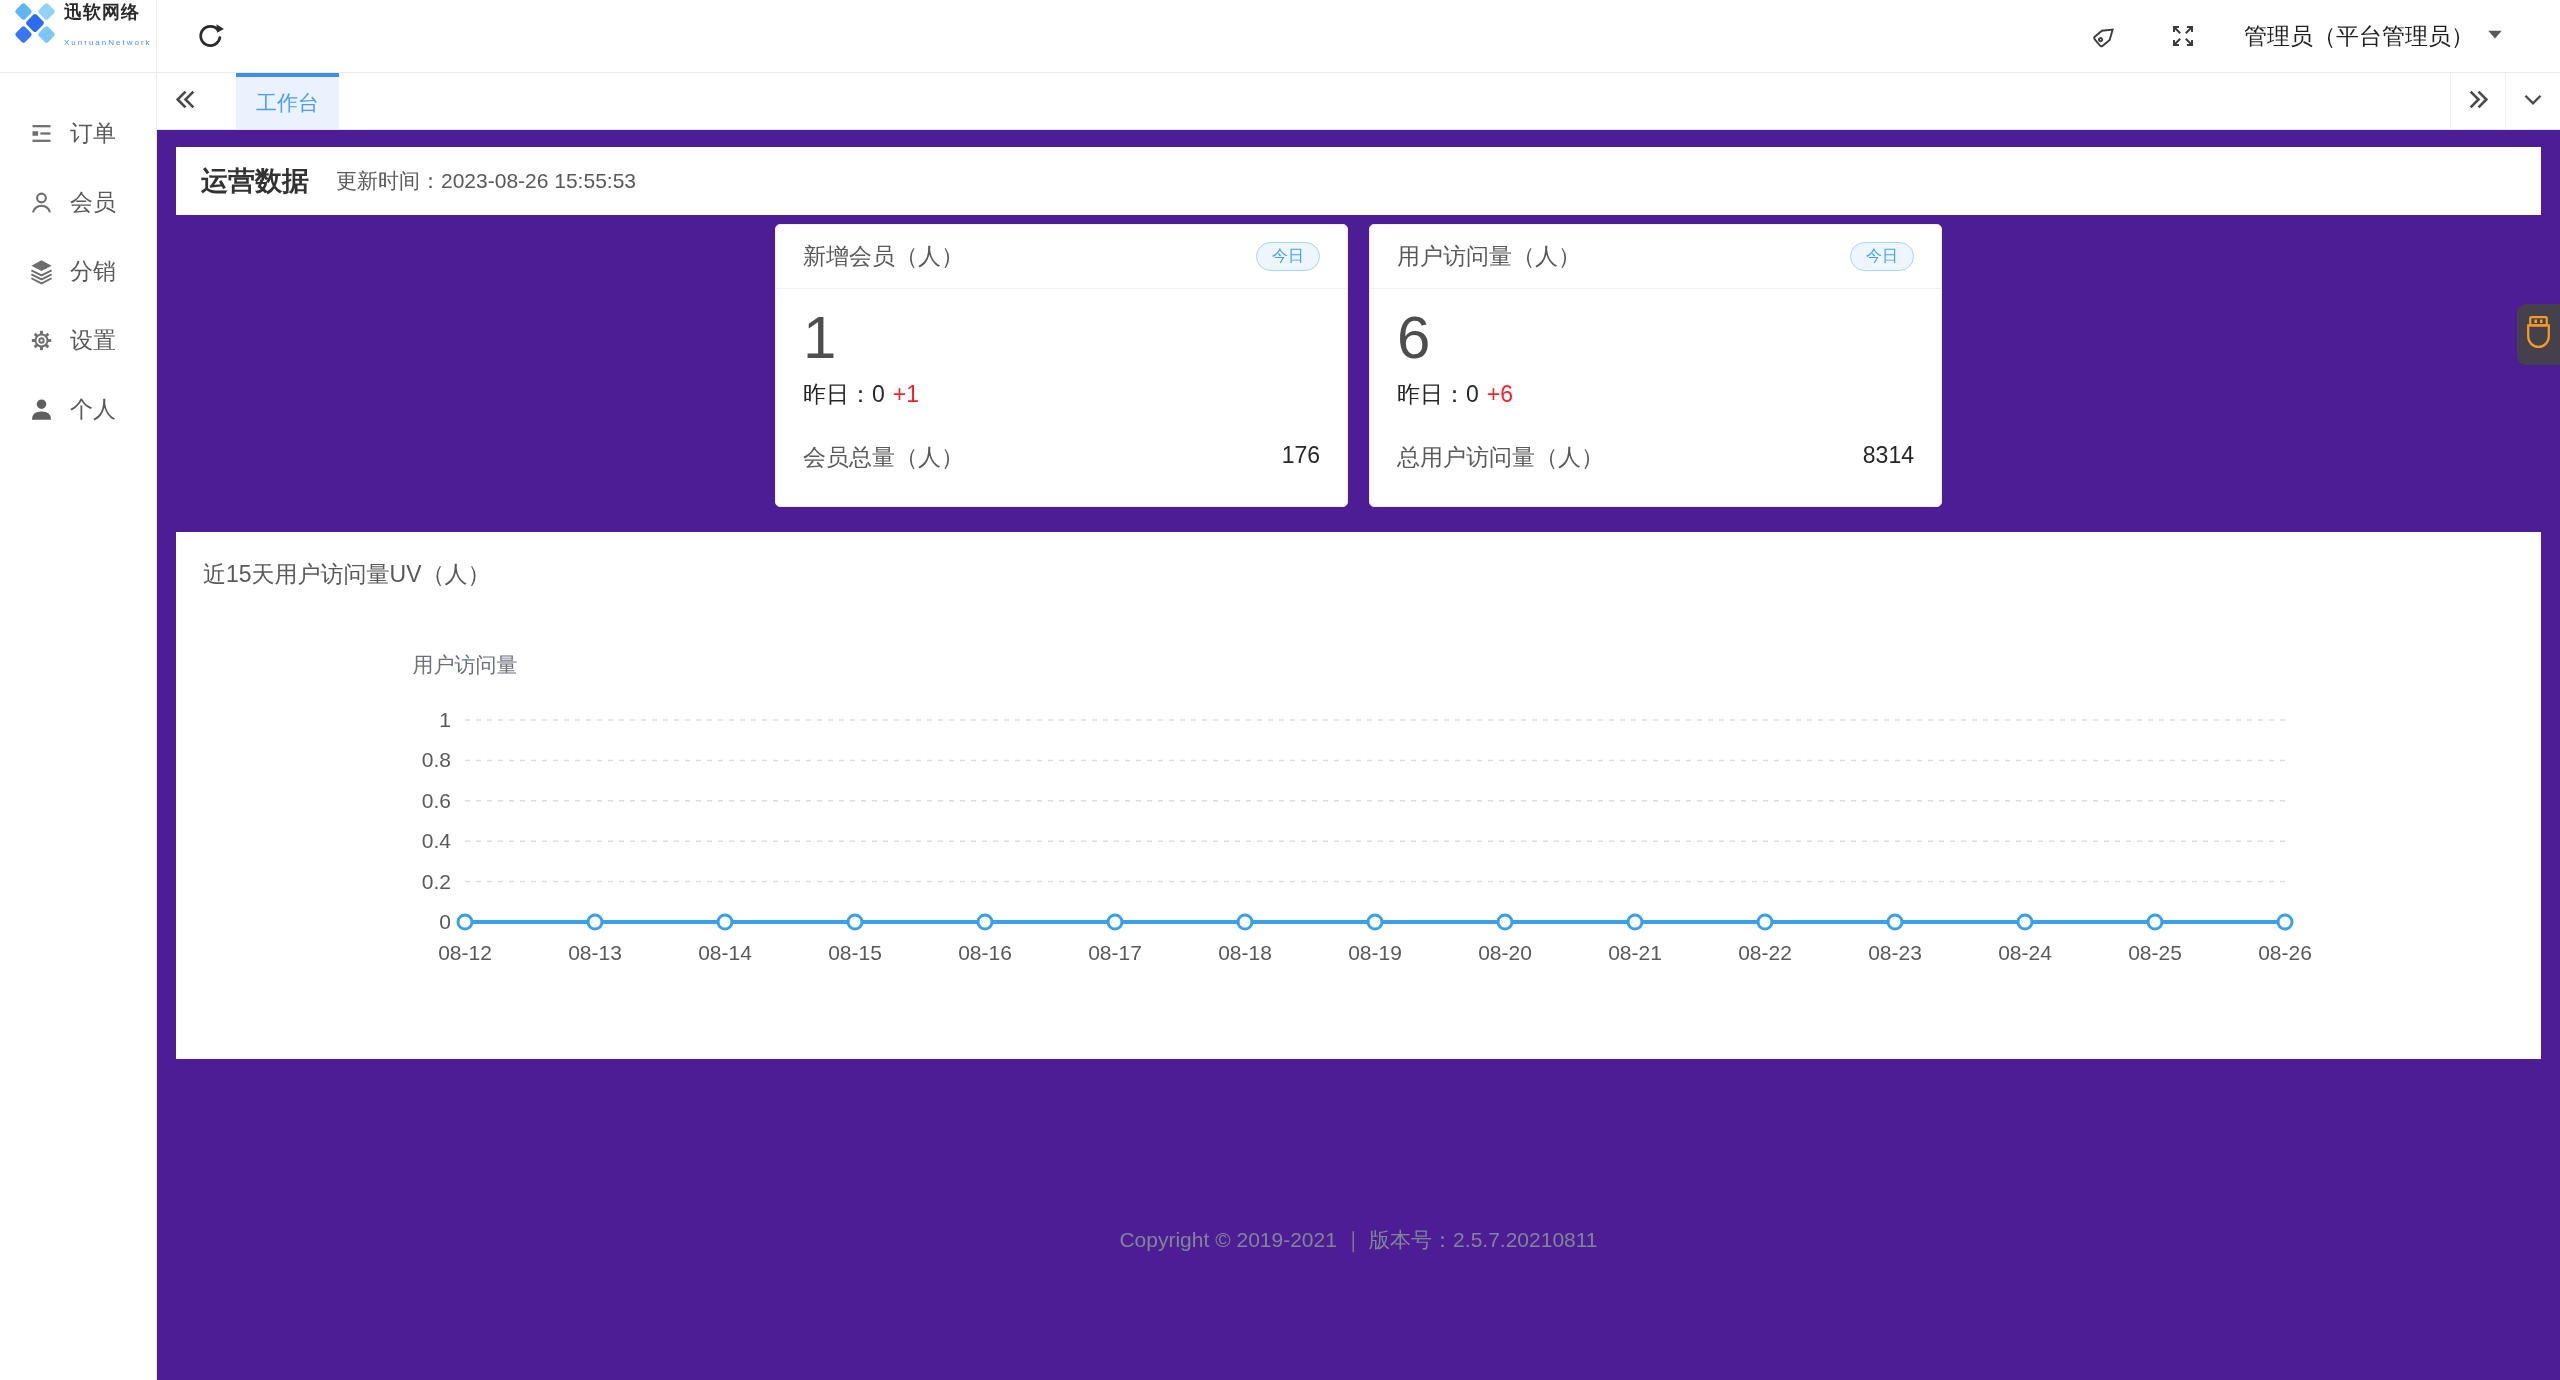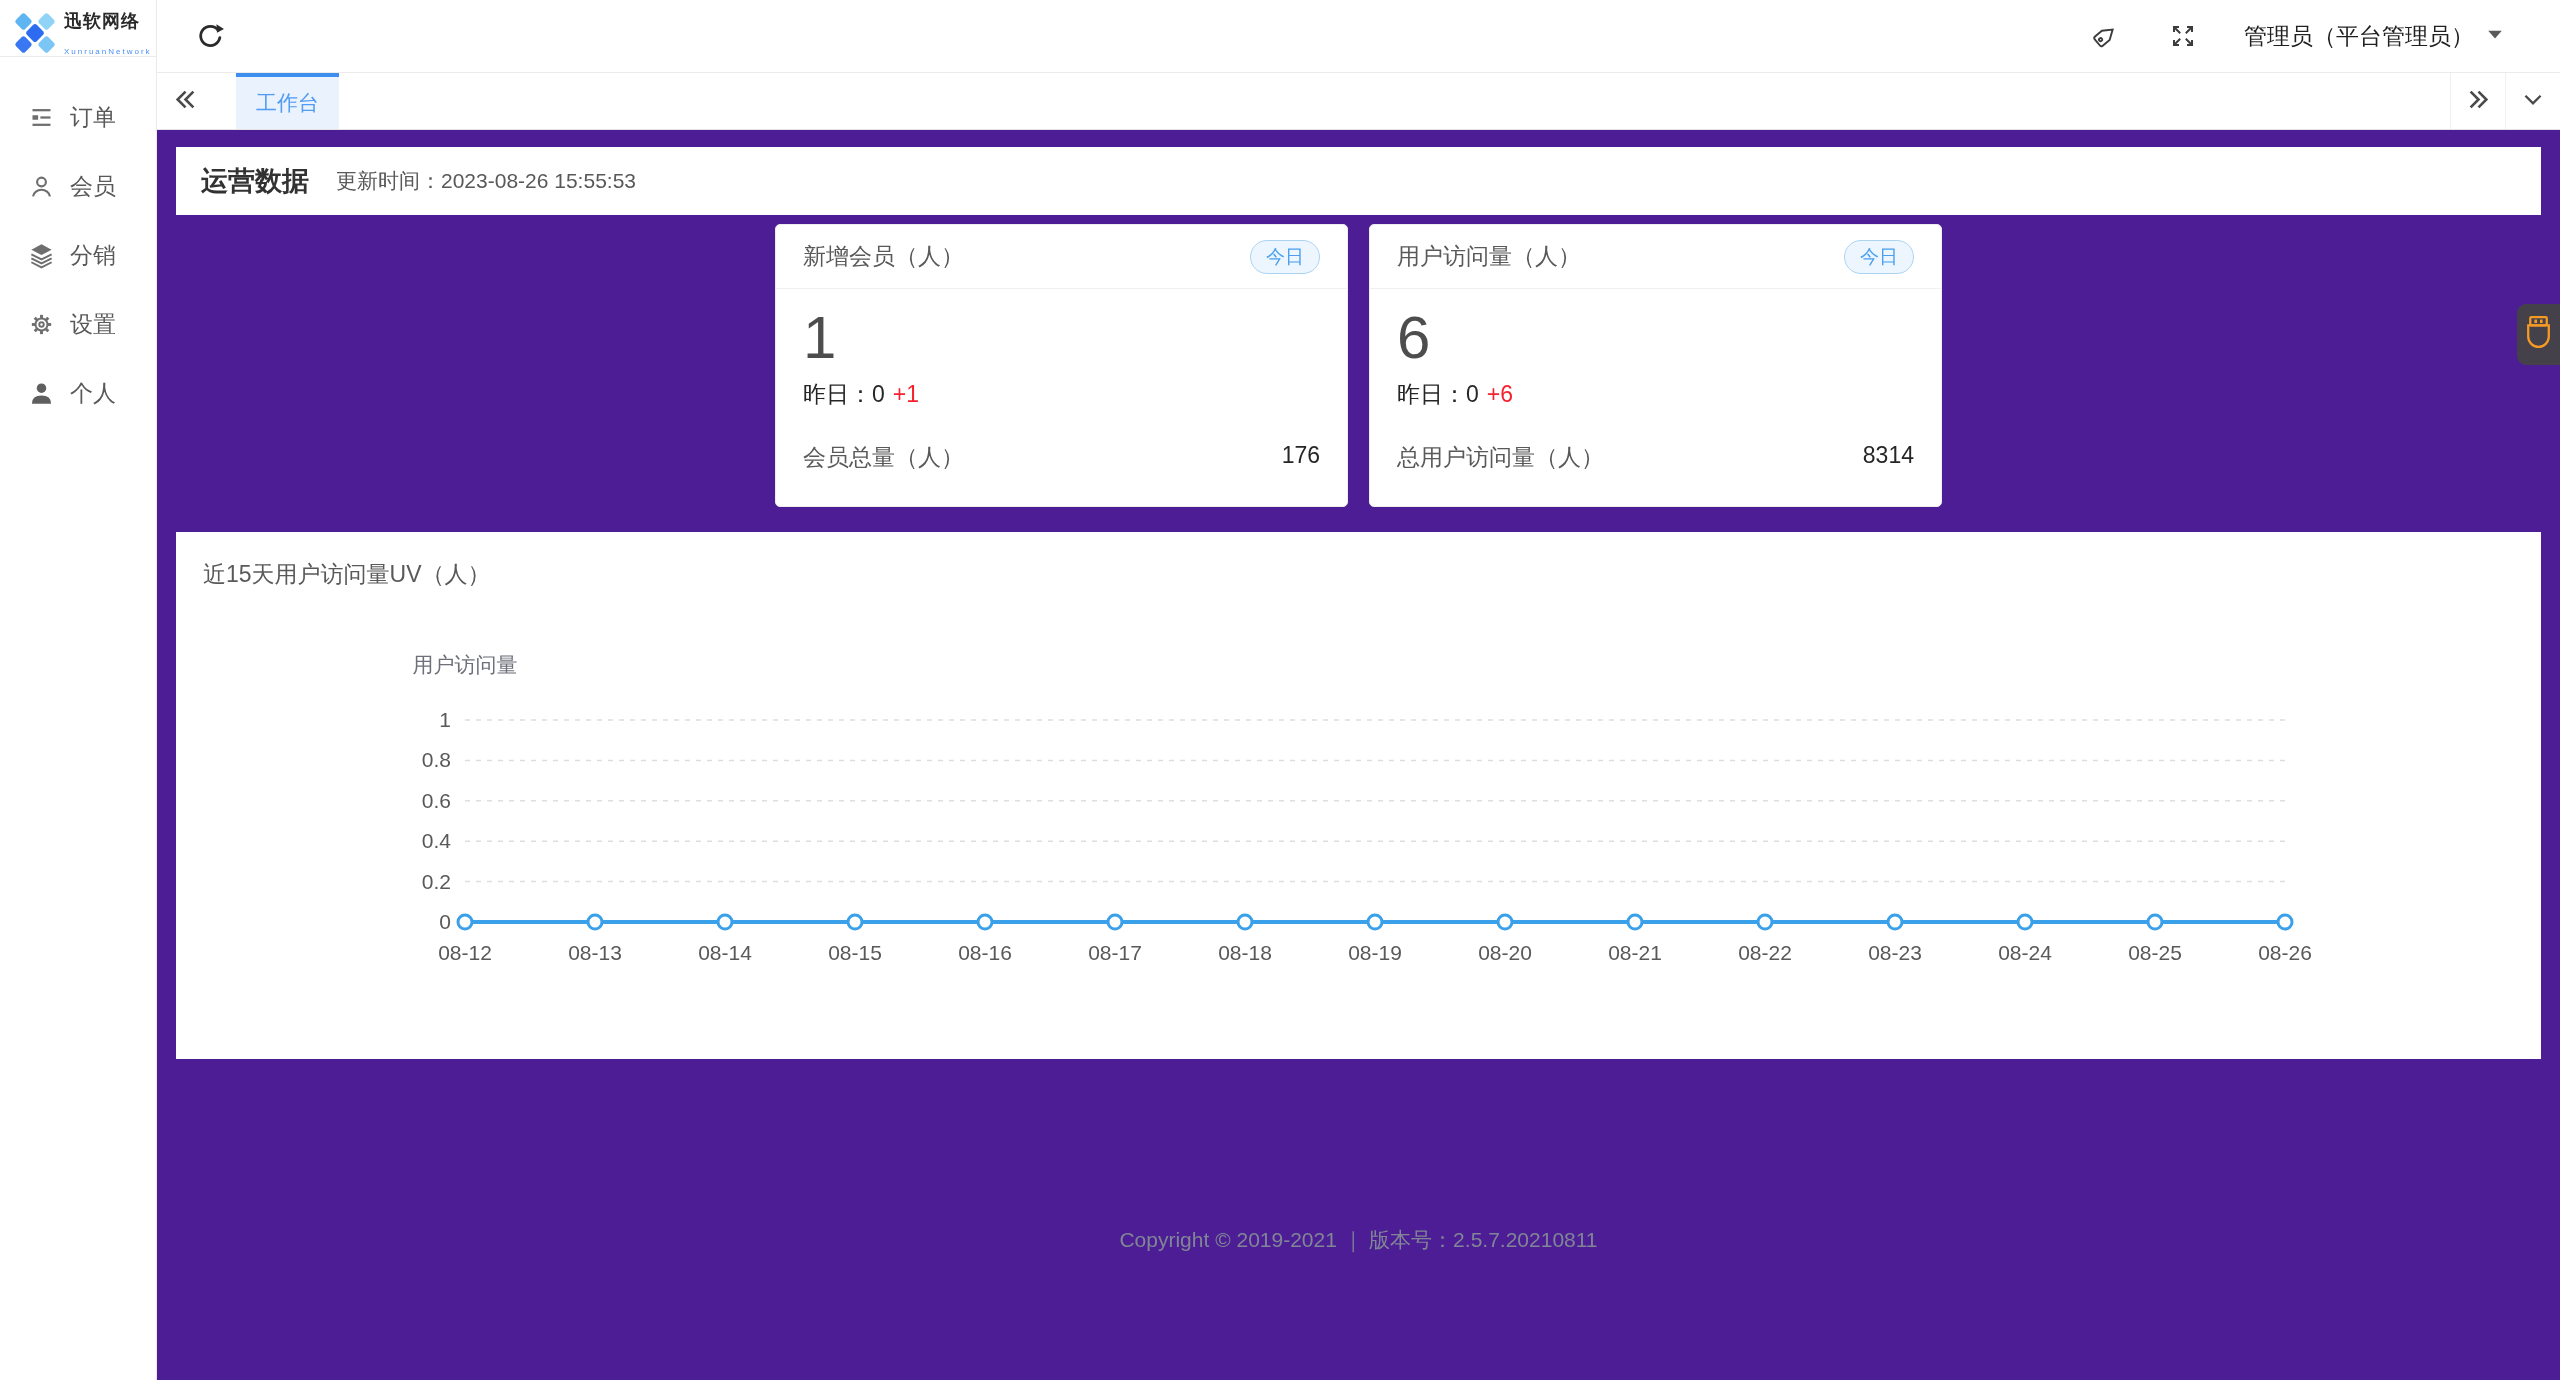--- a/index.html
+++ b/index.html
@@ -4,21 +4,21 @@
 <style>
   * { box-sizing: border-box; margin: 0; padding: 0; }
   html,body { width:2560px; height:1380px; overflow:hidden; }
   body {
     font-family: "Liberation Sans", "DejaVu Sans", sans-serif;
     background:#f0f2f5; color:#333; display:flex;
   }
 
   
   .sidebar { width:157px; flex:0 0 157px; background:#fff; border-right:1px solid #ebebeb; }
-  .logo { height:57px; border-bottom:1px solid #ebebeb; display:flex; align-items:flex-end; padding-left:12px; }
+  .logo { height:73px; border-bottom:1px solid #ebebeb; display:flex; align-items:flex-start; padding-left:12px; }
   .logo-mark { width:46px; height:46px; position:relative; flex:0 0 46px; }
   .logo-text { margin-left:6px; display:flex; flex-direction:column; }
   .logo-name { font-size:18px; font-weight:bold; color:#2b2b2b; letter-spacing:1px; white-space:nowrap; }
   .logo-sub { font-size:8px; color:#4a90f5; letter-spacing:2px; margin-top:14px; white-space:nowrap; }
   .menu { padding-top:26px; }
   .menu-item { height:69px; display:flex; align-items:center; padding-left:28px; cursor:pointer; color:#595959; font-size:23px; }
   .menu-item .micon { width:27px; height:27px; margin-right:15px; flex:0 0 27px; }
 
   
   .main { flex:1; display:flex; flex-direction:column; min-width:0; }
@@ -43,21 +43,21 @@
 
   .overview-strip { background:#fff; height:68px; display:flex; align-items:center; padding:0 25px; }
   .overview-title { font-size:27px; font-weight:600; color:#323232; }
   .overview-updated { margin-left:27px; font-size:21px; color:#595959; }
 
   .cards-row { margin-top:9px; display:flex; justify-content:center; gap:21px; }
   .stat-card { width:573px; height:283px; background:#fff; border:1px solid #ededed; border-radius:5px; }
   .card-header { height:64px; padding:0 27px; display:flex; align-items:center; justify-content:space-between;
                  border-bottom:1px solid #f0f0f0; }
   .card-title { font-size:23px; color:#595959; }
-  .badge-today { font-size:19px; color:#4aa0ef; background:#edf6fe; border:1px solid #abd4f2;
+  .badge-today { font-size:16px; color:#4aa0ef; background:#edf6fe; border:1px solid #abd4f2;
                  border-radius:999px; padding:3px 15px; }
   .card-body { padding:0 27px; }
   .card-value { margin-top:16px; font-size:60px; font-weight:500; color:#4d4d4d; line-height:1.1; }
   .card-yesterday { margin-top:8px; font-size:23px; color:#262626; }
   .delta-up { color:#f5222d; margin-left:8px; }
   .card-foot { margin-top:32px; padding:0 27px; display:flex; justify-content:space-between; font-size:23px; }
   .foot-label { color:#595959; }
   .foot-value { color:#262626; }
 
   .chart-panel { margin-top:25px; background:#fff; height:527px; padding:27px; }

